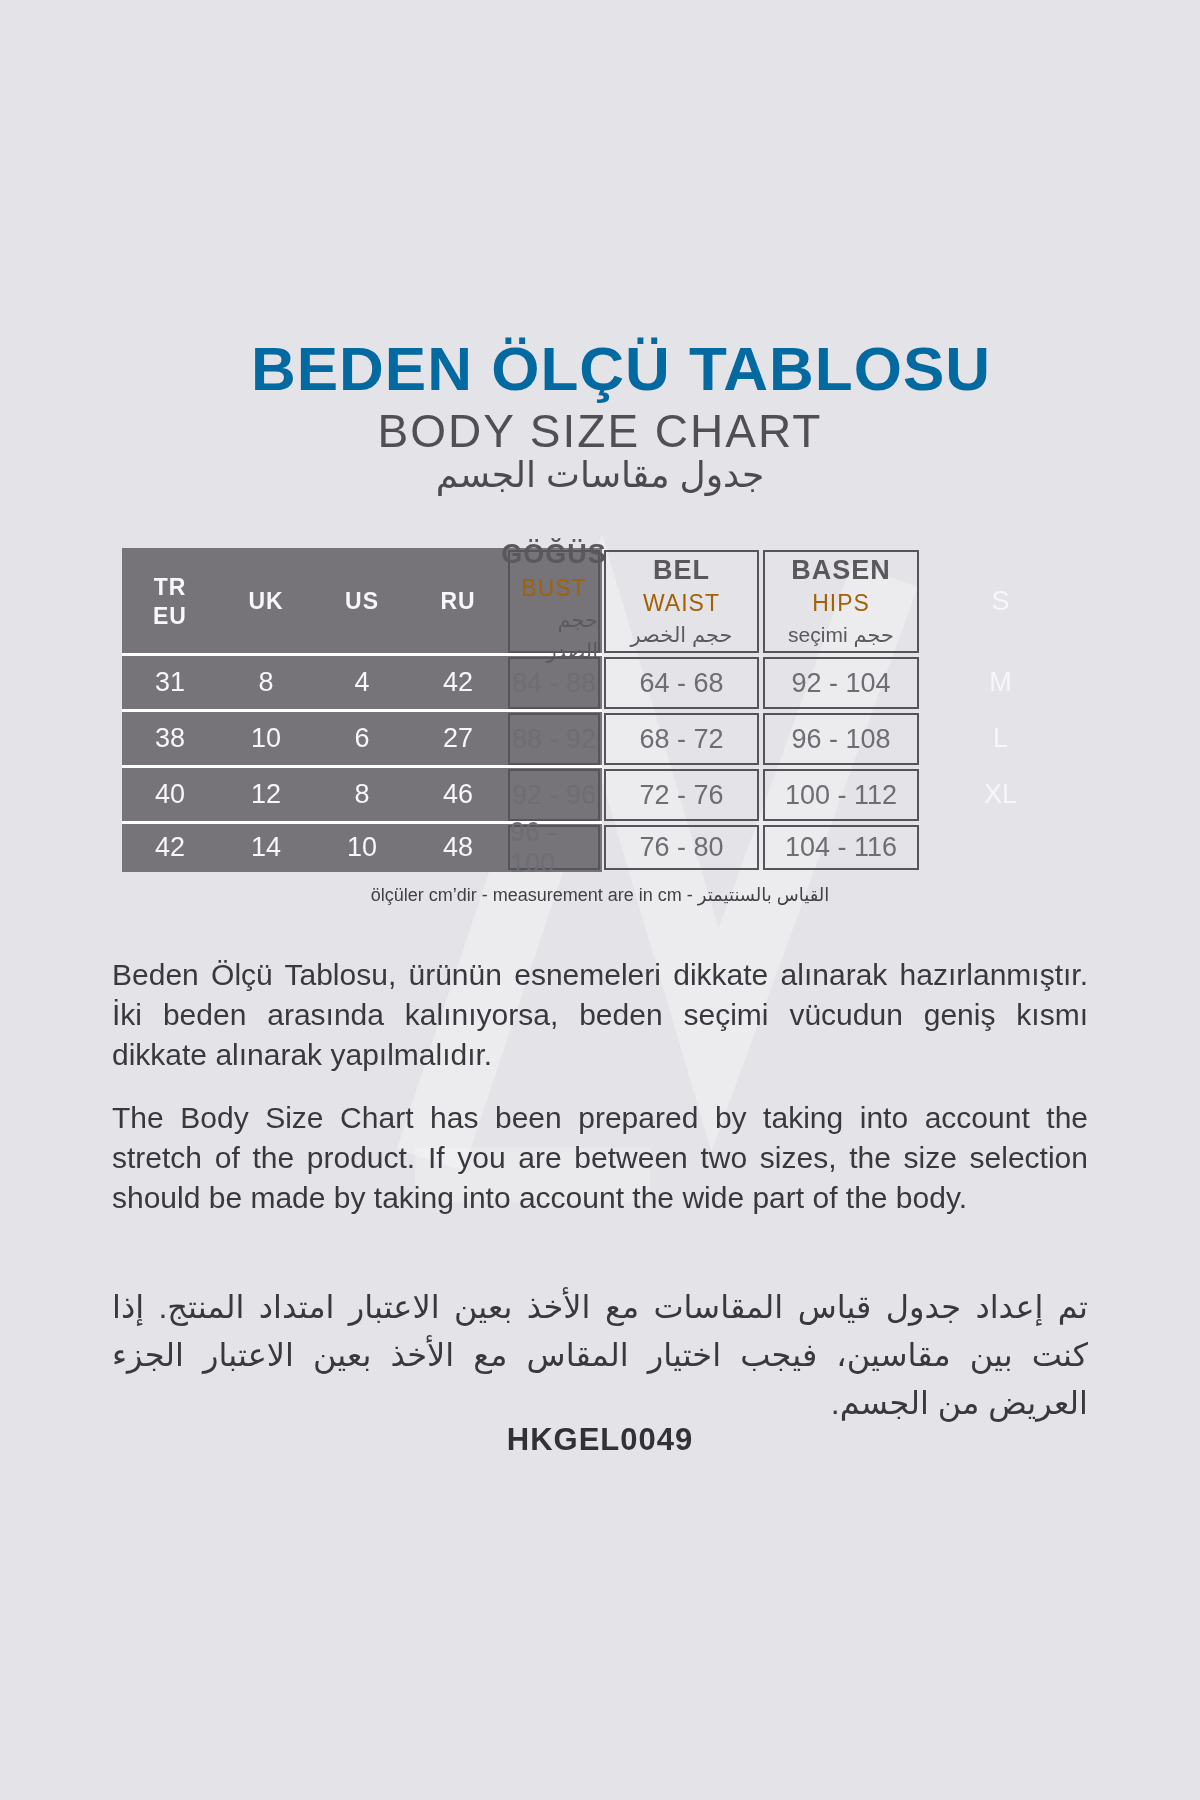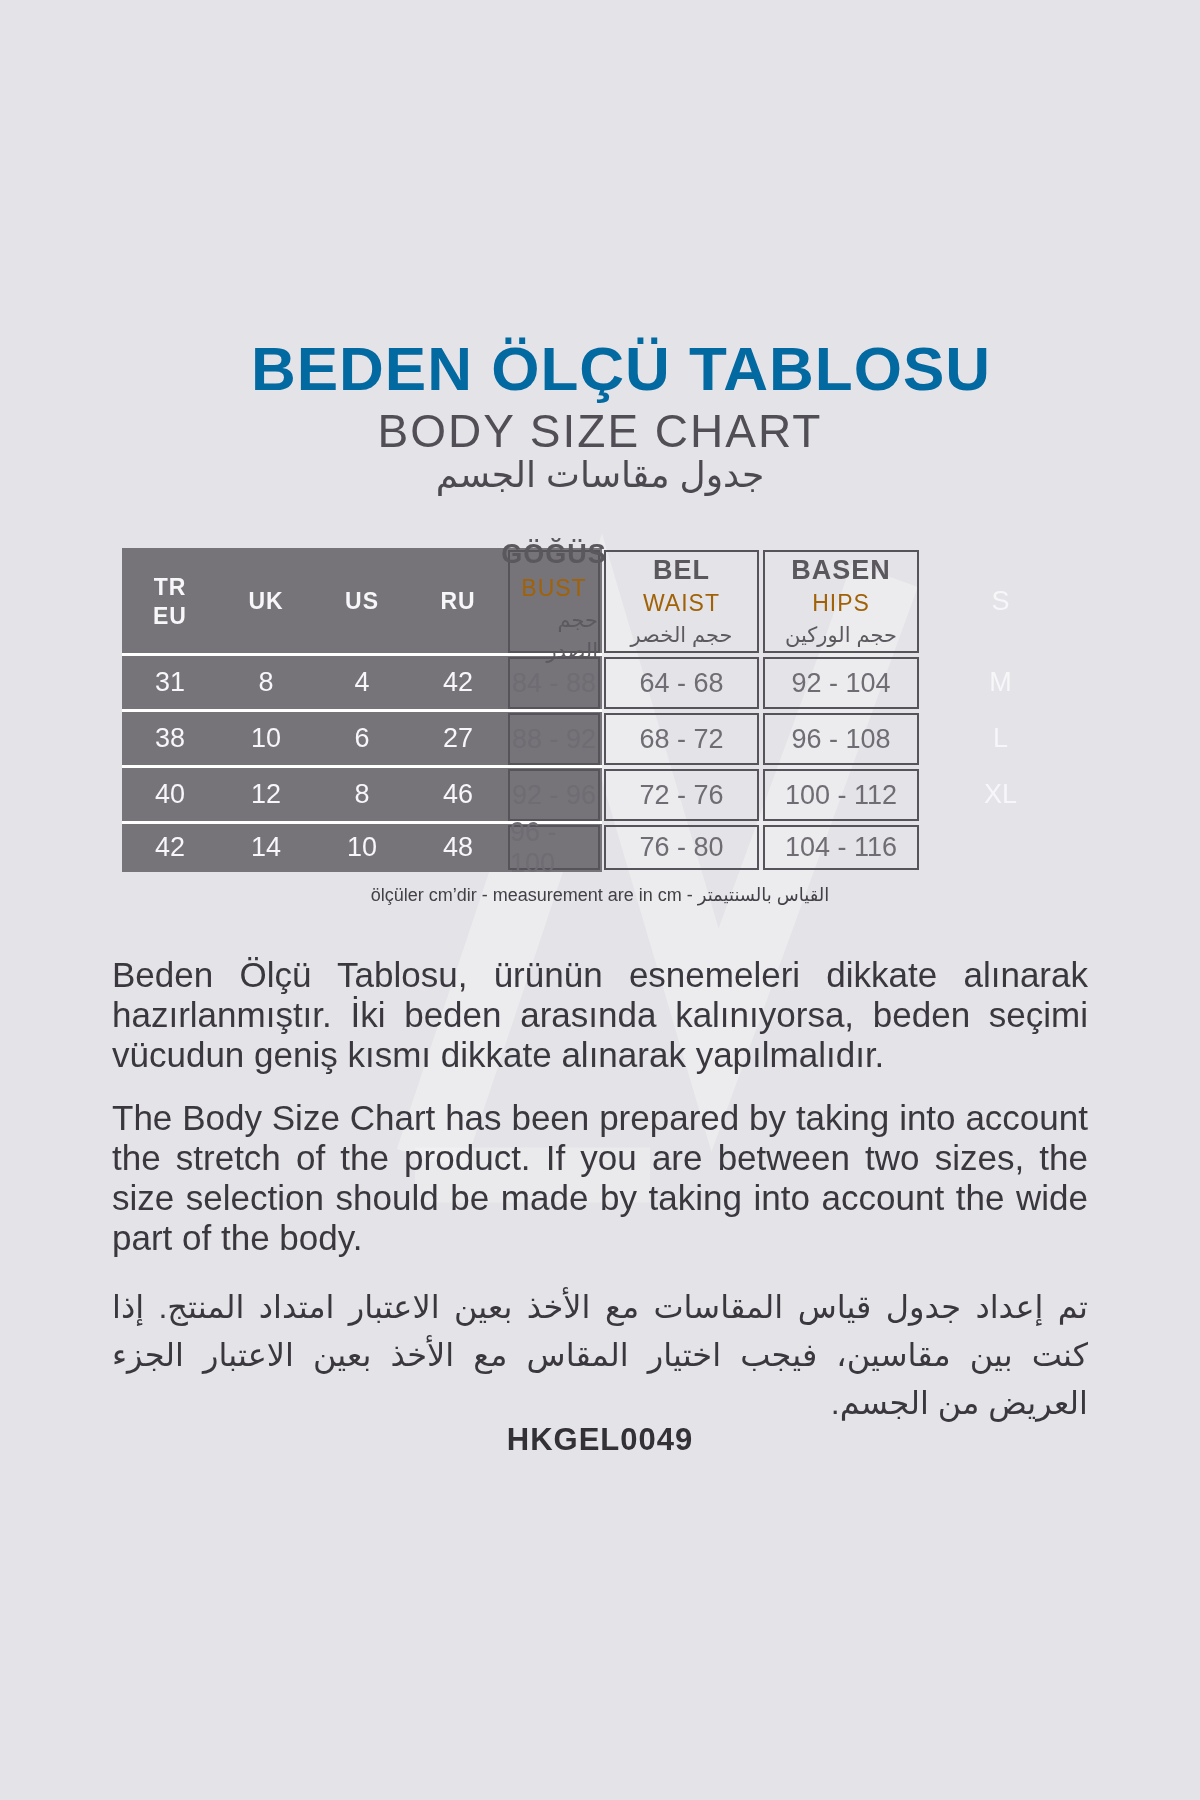--- a/index.html
+++ b/index.html
@@ -93,21 +93,21 @@
   
   .units-note{
     position:absolute;top:884px;left:0;width:100%;
     text-align:center;
     font-size:18px;
     color:#434147;
   }
   
   .para{
     position:absolute;left:112px;width:976px;
-    font-size:35px;line-height:40px;
+    font-size:30px;line-height:40px;
     text-align:justify;
     color:#3a383e;
   }
   .para-tr{top:955px;}
   .para-en{top:1098px;}
   .para-ar{
     top:1283px;
     font-size:32px;line-height:48px;
     direction:rtl;
   }
@@ -164,21 +164,21 @@
         <span class="h-ar" dir="rtl">حجم الصدر</span>
       </div>
       <div class="cr crh">
         <span class="h-tr">BEL</span>
         <span class="h-en">WAIST</span>
         <span class="h-ar" dir="rtl">حجم الخصر</span>
       </div>
       <div class="cr crh">
         <span class="h-tr">BASEN</span>
         <span class="h-en">HIPS</span>
-        <span class="h-ar" dir="rtl">حجم الوركين</span>
+        <span class="h-ar" dir="rtl">حجم seçimi</span>
       </div>
 
       <div class="cl">S</div>
       <div class="cl">31</div>
       <div class="cl">8</div>
       <div class="cl">4</div>
       <div class="cl">42</div>
       <div class="cr">84 - 88</div>
       <div class="cr">64 - 68</div>
       <div class="cr">92 - 104</div>

